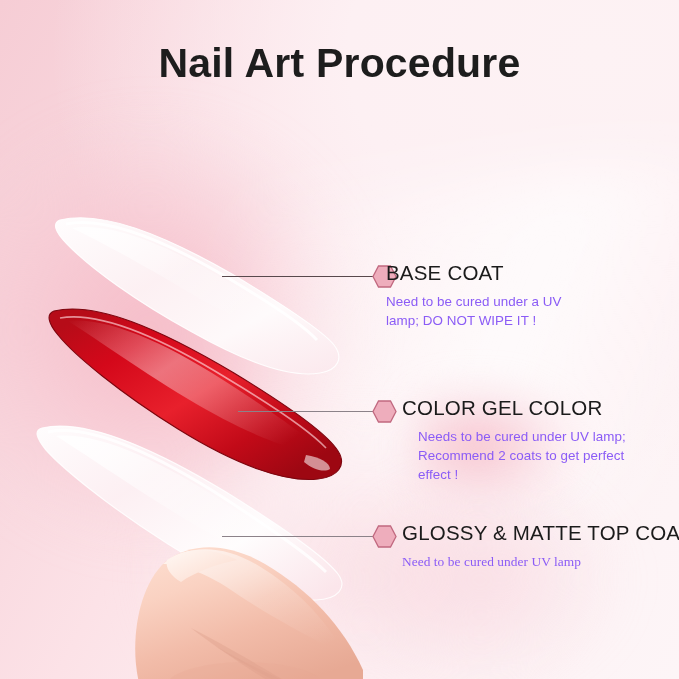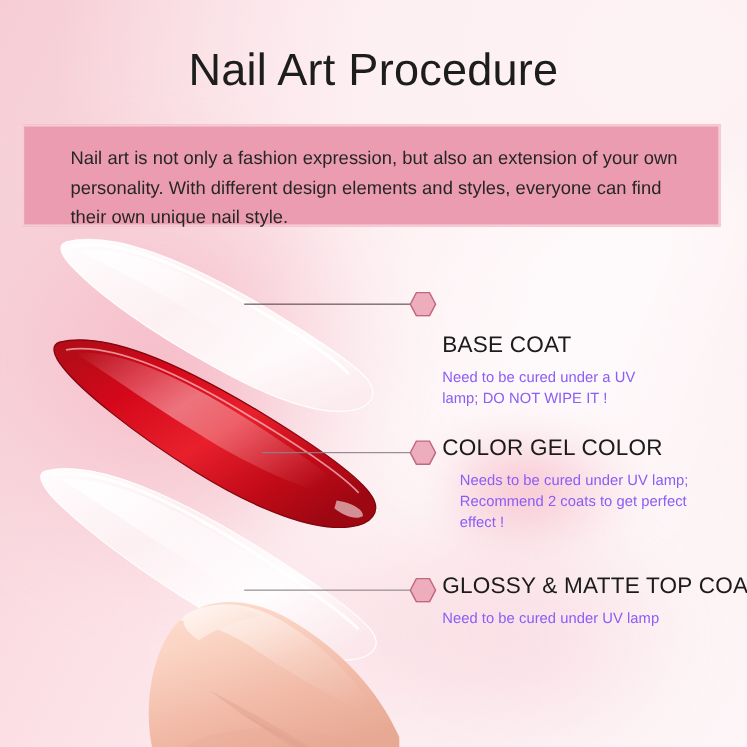--- a/index.html
+++ b/index.html
@@ -47,21 +47,21 @@
     position:absolute;left:410px;top:380px;width:170px;height:130px;
     background:radial-gradient(ellipse at 40% 50%, rgba(245,176,190,.75) 0%, rgba(248,202,213,.35) 48%, rgba(252,232,237,0) 76%);
     filter:blur(16px);
   }
 
   
   .title{
     position:absolute;left:0;right:0;top:41px;
     text-align:center;
     font-size:41px;
-    font-weight:normal;
+    font-weight:bold;
     letter-spacing:.2px;
     color:#1d1d1d;
     line-height:1.08;
   }
 
   
   .intro-box{
     position:absolute;left:20px;top:113px;width:635px;height:93px;
     background:#eb9cb0;
     border:2px solid #f6cdd6;
@@ -219,21 +219,21 @@
       <ellipse cx="150" cy="168" rx="80" ry="26" fill="#e9a892" opacity=".25"></ellipse>
     </svg>
   </div>
 
   <div class="leader" style="left:222px;top:276px;width:152px;"></div>
   <div class="hex" style="left:372px;top:265px;">
     <svg width="25" height="23" viewBox="0 0 25 23">
       <polygon points="6.5,1 18.5,1 24,11.5 18.5,22 6.5,22 1,11.5" fill="#eeadbc" stroke="#c1687f" stroke-width="1.3"></polygon>
     </svg>
   </div>
-  <div class="callout" style="left:402px;top:263px;margin-top:41px;">
+  <div class="callout" style="left:386px;top:263px;">
     <div class="c-title">BASE COAT</div>
     <div class="c-desc" style="width:212px;">Need to be cured under a UV lamp; DO NOT WIPE IT !</div>
   </div>
 
   <div class="leader grey" style="left:238px;top:411px;width:136px;"></div>
   <div class="hex" style="left:372px;top:400px;">
     <svg width="25" height="23" viewBox="0 0 25 23">
       <polygon points="6.5,1 18.5,1 24,11.5 18.5,22 6.5,22 1,11.5" fill="#eeadbc" stroke="#c1687f" stroke-width="1.3"></polygon>
     </svg>
   </div>
@@ -243,22 +243,19 @@
   </div>
 
   <div class="leader grey" style="left:222px;top:536px;width:152px;"></div>
   <div class="hex" style="left:372px;top:525px;">
     <svg width="25" height="23" viewBox="0 0 25 23">
       <polygon points="6.5,1 18.5,1 24,11.5 18.5,22 6.5,22 1,11.5" fill="#eeadbc" stroke="#c1687f" stroke-width="1.3"></polygon>
     </svg>
   </div>
   <div class="callout" style="left:402px;top:523px;">
     <div class="c-title">GLOSSY &amp; MATTE TOP COAT</div>
-    <div class="c-desc" style="width:250px;">Need to be cured under UV lamp</div>
+    <div class="c-desc" style="width:250px;font-family:Liberation Serif, serif;">Need to be cured under UV lamp</div>
   </div>
 
   <div class="title">Nail Art Procedure</div>
 
-  <div class="intro-box">
-    <div class="intro-text">Nail art is not only a fashion expression, but also an extension of your own personality. With different design elements and styles, everyone can find their own unique nail style.</div>
-  </div>
 
 </div>
 
 </body></html>

